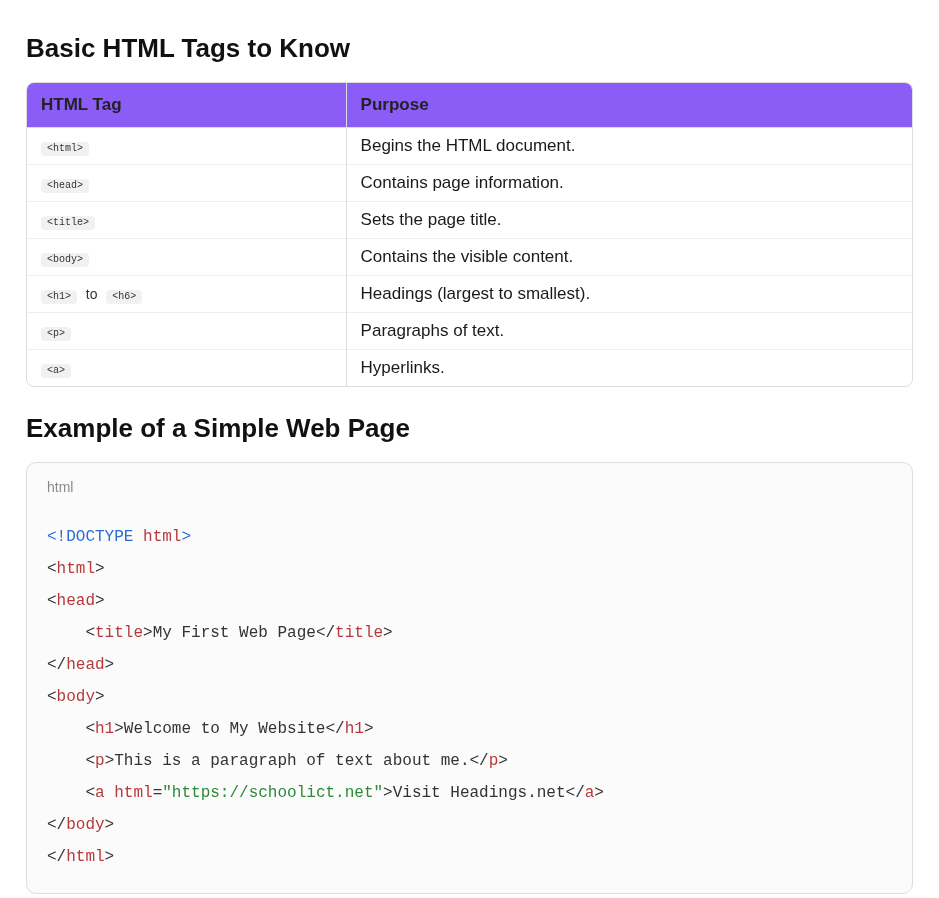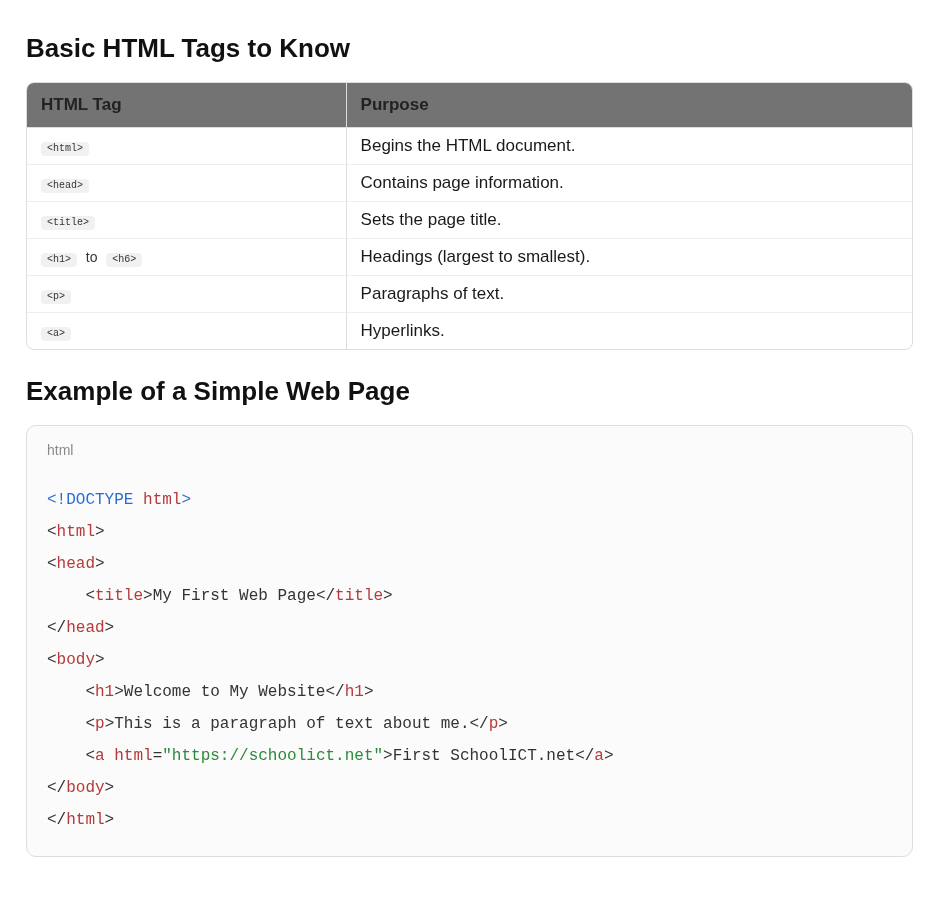--- a/index.html
+++ b/index.html
@@ -20,21 +20,21 @@
   table.tags-table {
     width: 100%;
     border-collapse: separate;
     border-spacing: 0;
     border: 1px solid #ddd;
     border-radius: 8px;
     overflow: hidden;
     font-size: 17px;
   }
   table.tags-table th {
-    background: #737373;
+    background: #8b5cf6;
     font-weight: 600;
     text-align: left;
     padding: 12px 14px;
     border-bottom: 1px solid #ddd;
     color: #222;
   }
   table.tags-table th + th,
   table.tags-table td + td {
     border-left: 1px solid #ddd;
     margin-top: 24px;
@@ -106,20 +106,24 @@
     </tr>
     <tr>
       <td><code class="inline">&lt;head&gt;</code></td>
       <td>Contains page information.</td>
     </tr>
     <tr>
       <td><code class="inline">&lt;title&gt;</code></td>
       <td>Sets the page title.</td>
     </tr>
     <tr>
+      <td><code class="inline">&lt;body&gt;</code></td>
+      <td>Contains the visible content.</td>
+    </tr>
+    <tr>
       <td>
         <code class="inline">&lt;h1&gt;</code>
         <span class="between">to</span>
         <code class="inline">&lt;h6&gt;</code>
       </td>
       <td>Headings (largest to smallest).</td>
     </tr>
     <tr>
       <td><code class="inline">&lt;p&gt;</code></td>
       <td>Paragraphs of text.</td>
@@ -136,16 +140,16 @@
 <div class="code-block">
   <div class="code-lang">html</div>
 <pre class="code"><span class="tok-doctype">&lt;!DOCTYPE</span> <span class="tok-doctype-h">html</span><span class="tok-doctype">&gt;</span>
 <span class="tok-bracket">&lt;</span><span class="tok-tag">html</span><span class="tok-bracket">&gt;</span>
 <span class="tok-bracket">&lt;</span><span class="tok-tag">head</span><span class="tok-bracket">&gt;</span>
     <span class="tok-bracket">&lt;</span><span class="tok-tag">title</span><span class="tok-bracket">&gt;</span><span class="tok-text">My First Web Page</span><span class="tok-bracket">&lt;/</span><span class="tok-tag">title</span><span class="tok-bracket">&gt;</span>
 <span class="tok-bracket">&lt;/</span><span class="tok-tag">head</span><span class="tok-bracket">&gt;</span>
 <span class="tok-bracket">&lt;</span><span class="tok-tag">body</span><span class="tok-bracket">&gt;</span>
     <span class="tok-bracket">&lt;</span><span class="tok-tag">h1</span><span class="tok-bracket">&gt;</span><span class="tok-text">Welcome to My Website</span><span class="tok-bracket">&lt;/</span><span class="tok-tag">h1</span><span class="tok-bracket">&gt;</span>
     <span class="tok-bracket">&lt;</span><span class="tok-tag">p</span><span class="tok-bracket">&gt;</span><span class="tok-text">This is a paragraph of text about me.</span><span class="tok-bracket">&lt;/</span><span class="tok-tag">p</span><span class="tok-bracket">&gt;</span>
-    <span class="tok-bracket">&lt;</span><span class="tok-tag">a</span> <span class="tok-attr">html</span><span class="tok-eq">=</span><span class="tok-str">"https://schoolict.net"</span><span class="tok-bracket">&gt;</span><span class="tok-text">First SchoolICT.net</span><span class="tok-bracket">&lt;/</span><span class="tok-tag">a</span><span class="tok-bracket">&gt;</span>
+    <span class="tok-bracket">&lt;</span><span class="tok-tag">a</span> <span class="tok-attr">html</span><span class="tok-eq">=</span><span class="tok-str">"https://schoolict.net"</span><span class="tok-bracket">&gt;</span><span class="tok-text">Visit Headings.net</span><span class="tok-bracket">&lt;/</span><span class="tok-tag">a</span><span class="tok-bracket">&gt;</span>
 <span class="tok-bracket">&lt;/</span><span class="tok-tag">body</span><span class="tok-bracket">&gt;</span>
 <span class="tok-bracket">&lt;/</span><span class="tok-tag">html</span><span class="tok-bracket">&gt;</span></pre>
 </div>
 
 </body></html>

